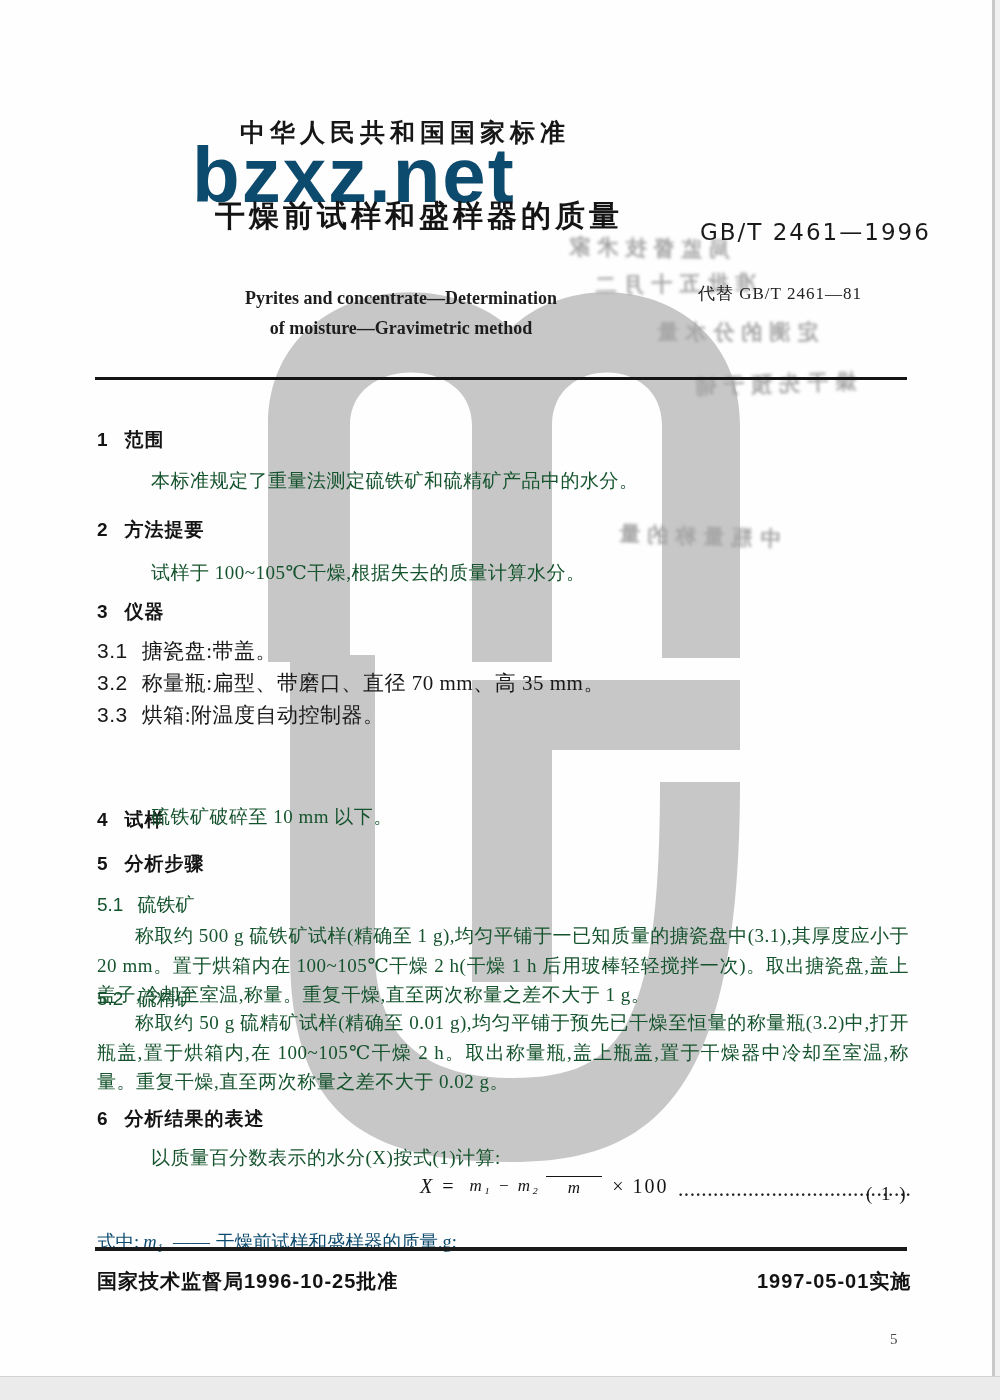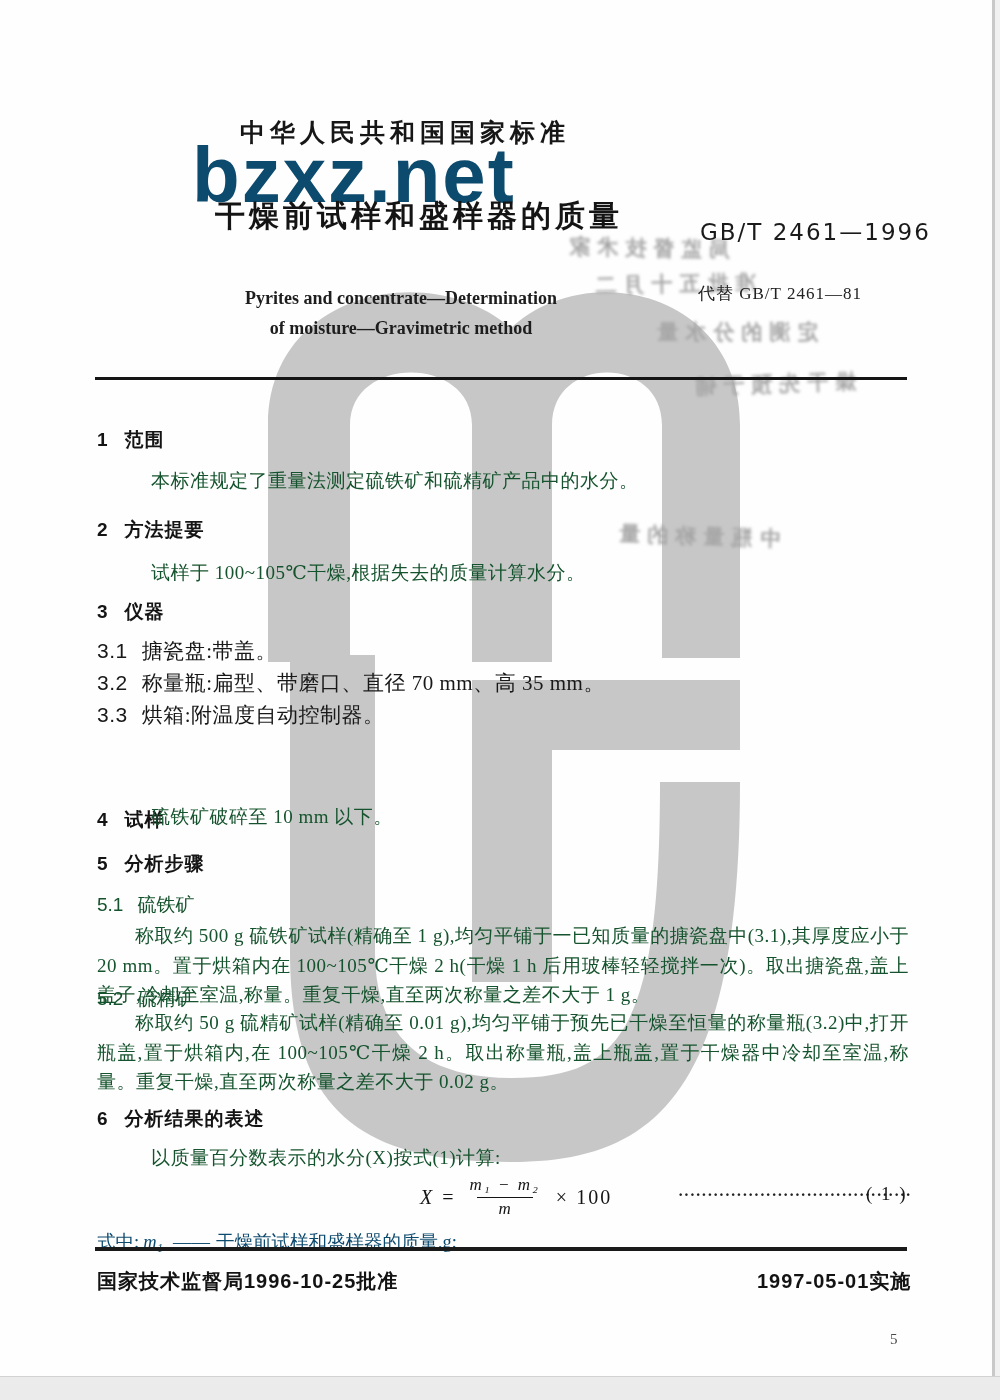--- a/index.html
+++ b/index.html
@@ -45,21 +45,21 @@
   .h-sub .no{font-family:"Liberation Sans","DejaVu Sans",sans-serif;margin-right:14px;}
   .body-line{position:absolute;z-index:3;font-size:19px;color:#14532d;letter-spacing:0.5px;margin-left:20px;}
   .para{position:absolute;z-index:3;width:812px;font-size:19px;line-height:29.5px;
         text-align:justify;text-indent:38px;color:#14532d;letter-spacing:0.5px;}
   .item{position:absolute;z-index:3;font-size:21px;color:#181818;letter-spacing:0.5px;}
   .item .no{font-family:"Liberation Sans","DejaVu Sans",sans-serif;margin-right:14px;}
 
   
   #formula{left:420px;top:1175px;z-index:3;display:flex;align-items:center;gap:10px;
            font-size:20px;font-style:italic;color:#141414;}
-  #formula .frac{display:inline-flex;flex-direction:column;align-items:center;font-size:17px;}
+  #formula .frac{display:inline-flex;flex-direction:row;align-items:center;font-size:17px;}
   #formula .frac .num{padding:0 6px 2px 6px;letter-spacing:2px;}
   #formula .frac .den{border-top:1.8px solid #141414;padding:1px 22px 0 22px;}
   #formula .times{font-style:normal;letter-spacing:2px;}
   #leader{left:678px;top:1186px;z-index:3;font-size:16px;font-weight:bold;letter-spacing:0.5px;color:#222;white-space:nowrap;}
   #eqno{left:866px;top:1183px;z-index:3;font-size:19px;color:#181818;letter-spacing:2px;}
   #where-line{left:97px;top:1229px;z-index:3;font-size:18.5px;color:#0c4a6e;}
   #where-line .sym{font-style:italic;padding:0 4px;}
   #where-line .dash{padding:0 6px;}
 
   

